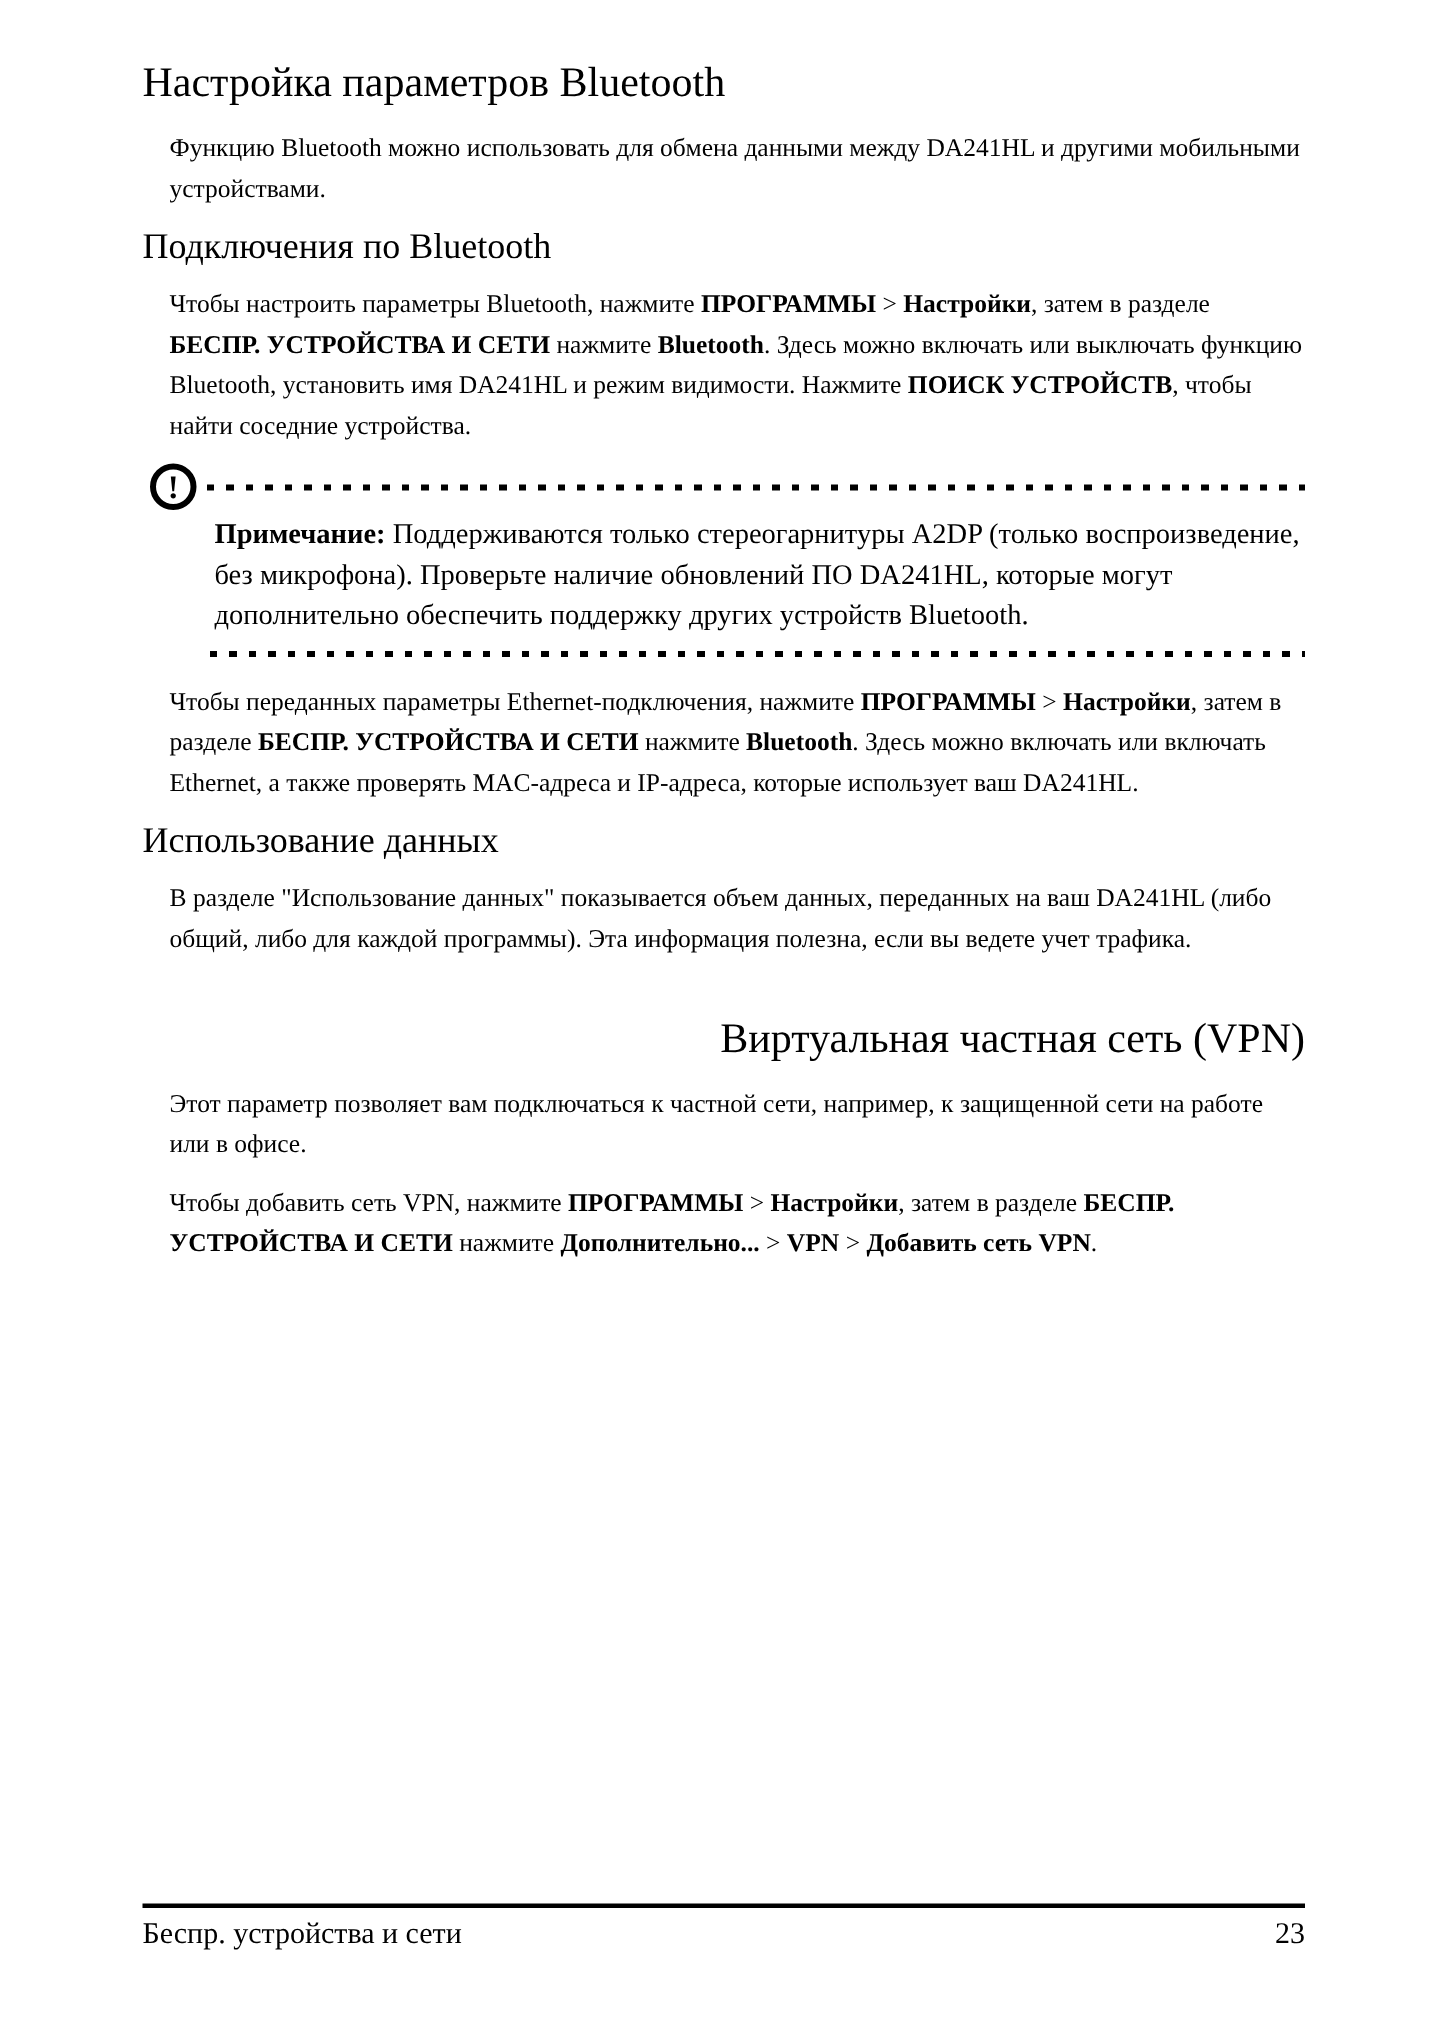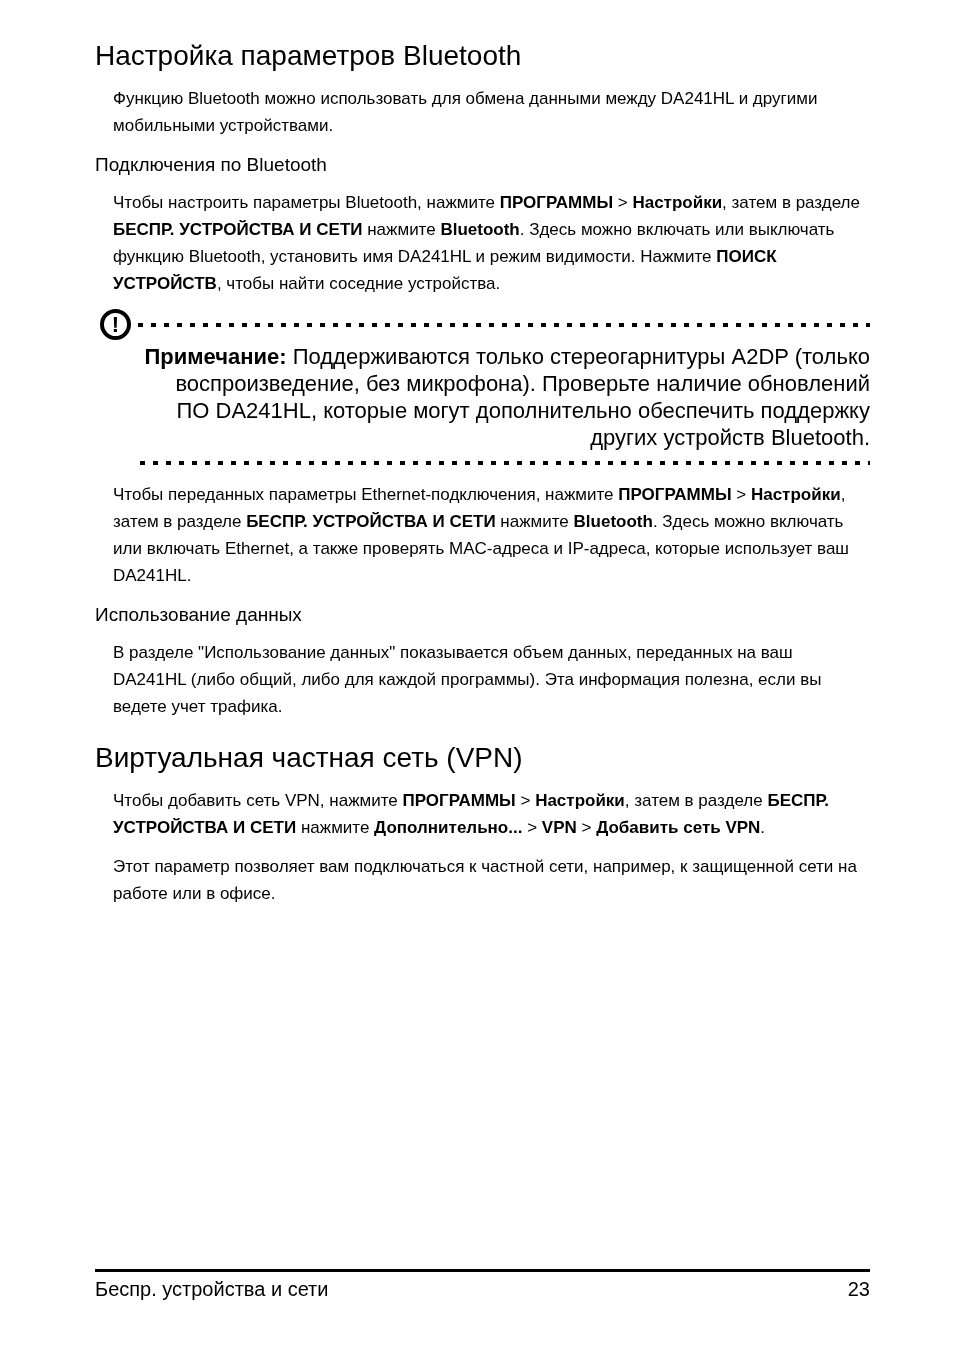--- a/index.html
+++ b/index.html
@@ -8,35 +8,37 @@
     font-family: "Liberation Sans", "DejaVu Sans", sans-serif;
     -webkit-font-smoothing: antialiased;
   }
   .page {
     position: relative;
     width: 954px;
     height: 1352px;
     background: #ffffff;
     color: #000000;
     overflow: hidden;
+    font-family: Liberation Serif, serif;
   }
   .content {
     padding: 40px 84px 0 95px;
   }
   h1.doc-title {
     font-size: 28px;
     line-height: 32px;
     font-weight: normal;
     margin: 0 0 13px 0;
   }
   h1.doc-title.section-gap {
-    margin-top: 22px;
+    margin-top: 38px;
+    text-align: right;
   }
   h2.sub-title {
-    font-size: 19px;
+    font-size: 24px;
     line-height: 28px;
     font-weight: normal;
     margin: 6px 0 10px 0;
   }
   p.body-text {
     font-size: 17px;
     line-height: 27px;
     margin: 0 0 12px 0;
     padding-left: 18px;
   }
@@ -65,24 +67,23 @@
   }
   .dash {
     height: 4px;
     background: repeating-linear-gradient(90deg, #000 0 5px, transparent 5px 13px);
   }
   .dash-top {
     flex: 1 1 auto;
     margin-left: 7px;
   }
   .note-body {
-    font-size: 22px;
+    font-size: 19px;
     line-height: 27px;
     margin: 3px 0 0 43px;
-    text-align: right;
   }
   .note-body b { font-weight: bold; }
   .dash-bottom {
     margin: 10px 0 0 40px;
   }
 
   
   .footer {
     position: absolute;
     left: 95px;
@@ -128,23 +129,23 @@
 
 
     <p class="body-text"><span>Чтобы переданных параметры Ethernet-подключения, нажмите </span><b>ПРОГРАММЫ</b><span> &gt; </span><b>Настройки</b><span>, затем в разделе </span><b>БЕСПР. УСТРОЙСТВА И СЕТИ</b><span> нажмите </span><b>Bluetooth</b><span>. Здесь можно включать или включать Ethernet, а также проверять MAC-адреса и IP-адреса, которые использует ваш DA241HL.</span></p>
 
     <h2 class="sub-title">Использование данных</h2>
 
     <p class="body-text"><span>В разделе "Использование данных" показывается объем данных, переданных на ваш DA241HL (либо общий, либо для каждой программы). Эта информация полезна, если вы ведете учет трафика.</span></p>
 
     <h1 class="doc-title section-gap">Виртуальная частная сеть (VPN)</h1>
 
+    <p class="body-text"><span>Этот параметр позволяет вам подключаться к частной сети, например, к защищенной сети на работе или в офисе.</span></p>
+
     <p class="body-text"><span>Чтобы добавить сеть VPN, нажмите </span><b>ПРОГРАММЫ</b><span> &gt; </span><b>Настройки</b><span>, затем в разделе </span><b>БЕСПР. УСТРОЙСТВА И СЕТИ</b><span> нажмите </span><b>Дополнительно...</b><span> &gt; </span><b>VPN</b><span> &gt; </span><b>Добавить сеть VPN</b><span>.</span></p>
-
-    <p class="body-text"><span>Этот параметр позволяет вам подключаться к частной сети, например, к защищенной сети на работе или в офисе.</span></p>
 
   </div>
 
   <div class="footer">
     <div class="footer-rule"></div>
     <div class="footer-row">
       <span>Беспр. устройства и сети</span>
       <span>23</span>
     </div>
   </div>

